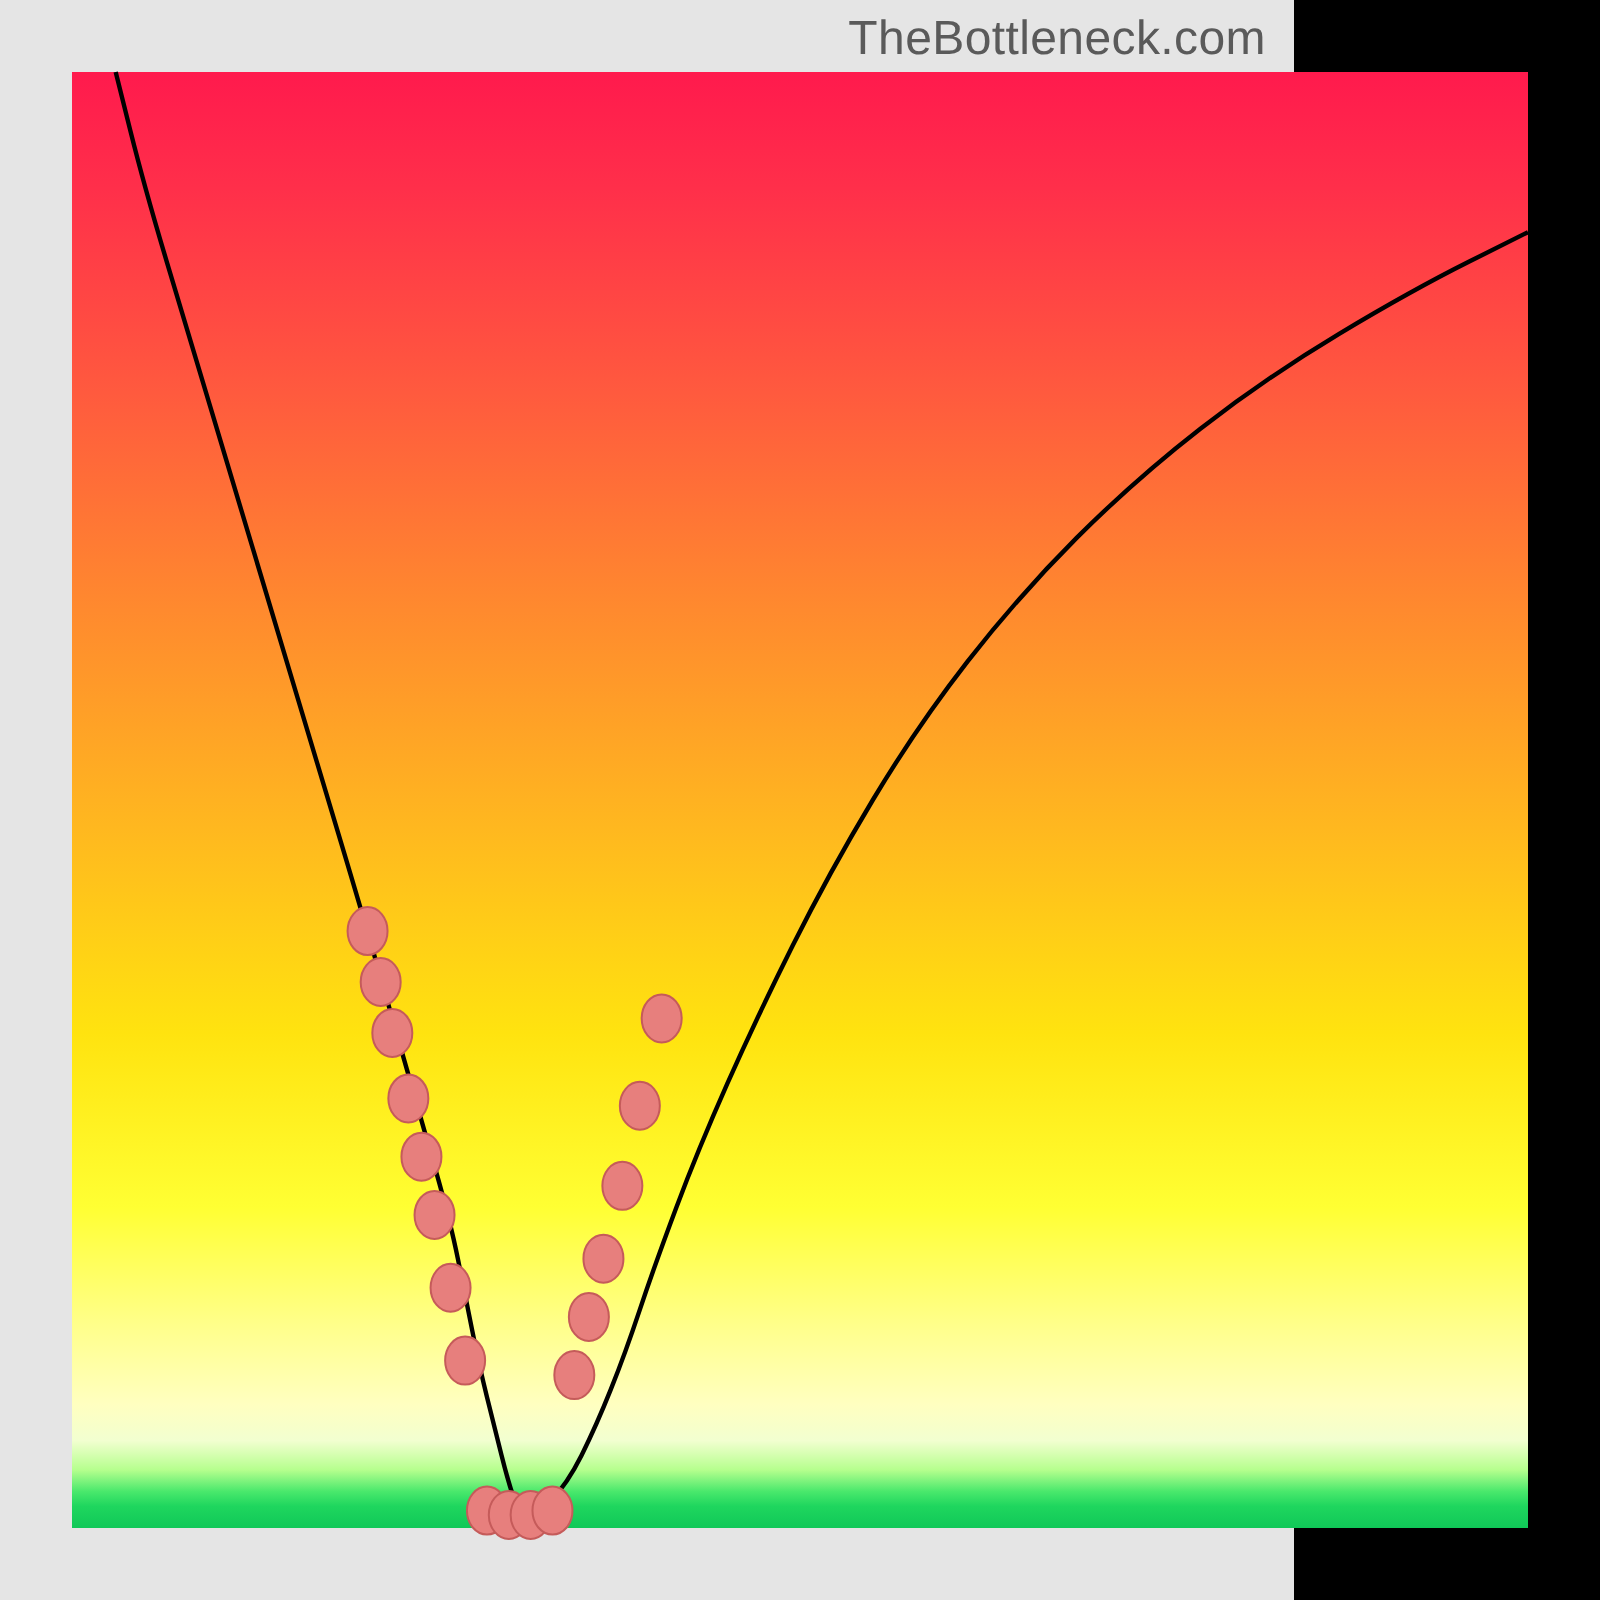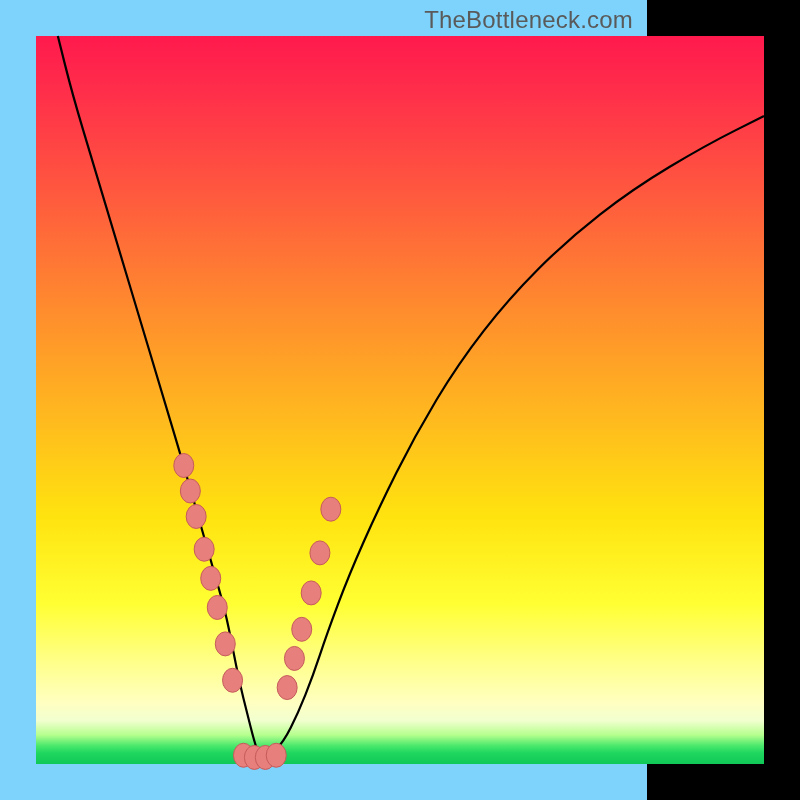--- a/index.html
+++ b/index.html
@@ -10,21 +10,21 @@
     background: #000;
     overflow: hidden;
     font-family: Arial, Helvetica, sans-serif;
   }
   .frame {
     position: absolute;
     top: 0;
     left: 0;
     width: 647px;
     height: 800px;
-    background: #7dd3fc;
+    background: #e5e5e5;
   }
   .plot-area {
     position: absolute;
     top: 36px;
     left: 36px;
     width: 728px;
     height: 728px;
     
     background: linear-gradient(to bottom,
       #ff1a4d 0%,

